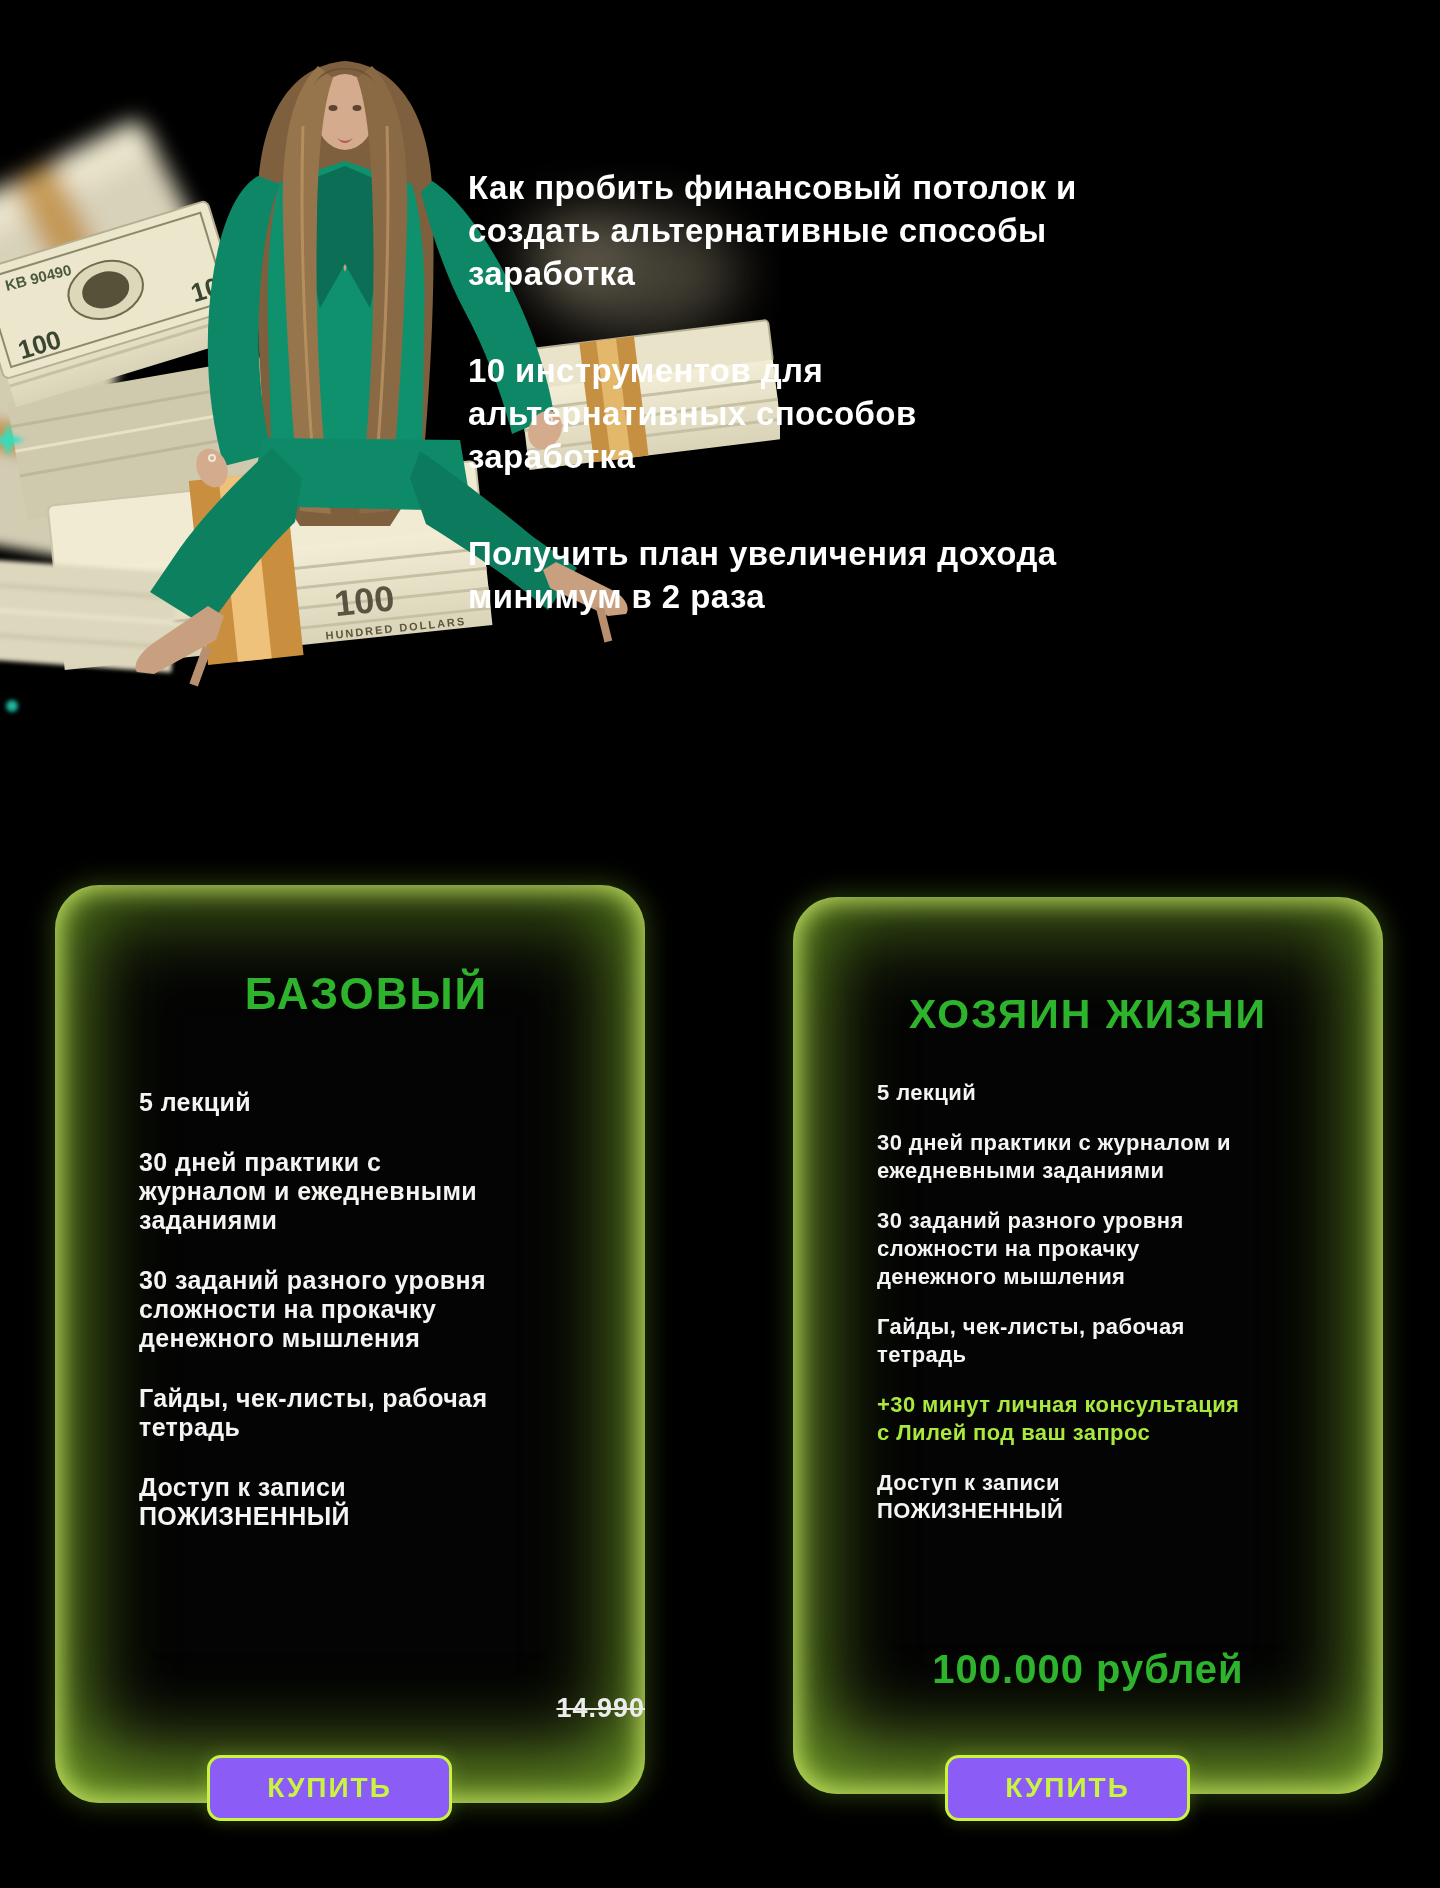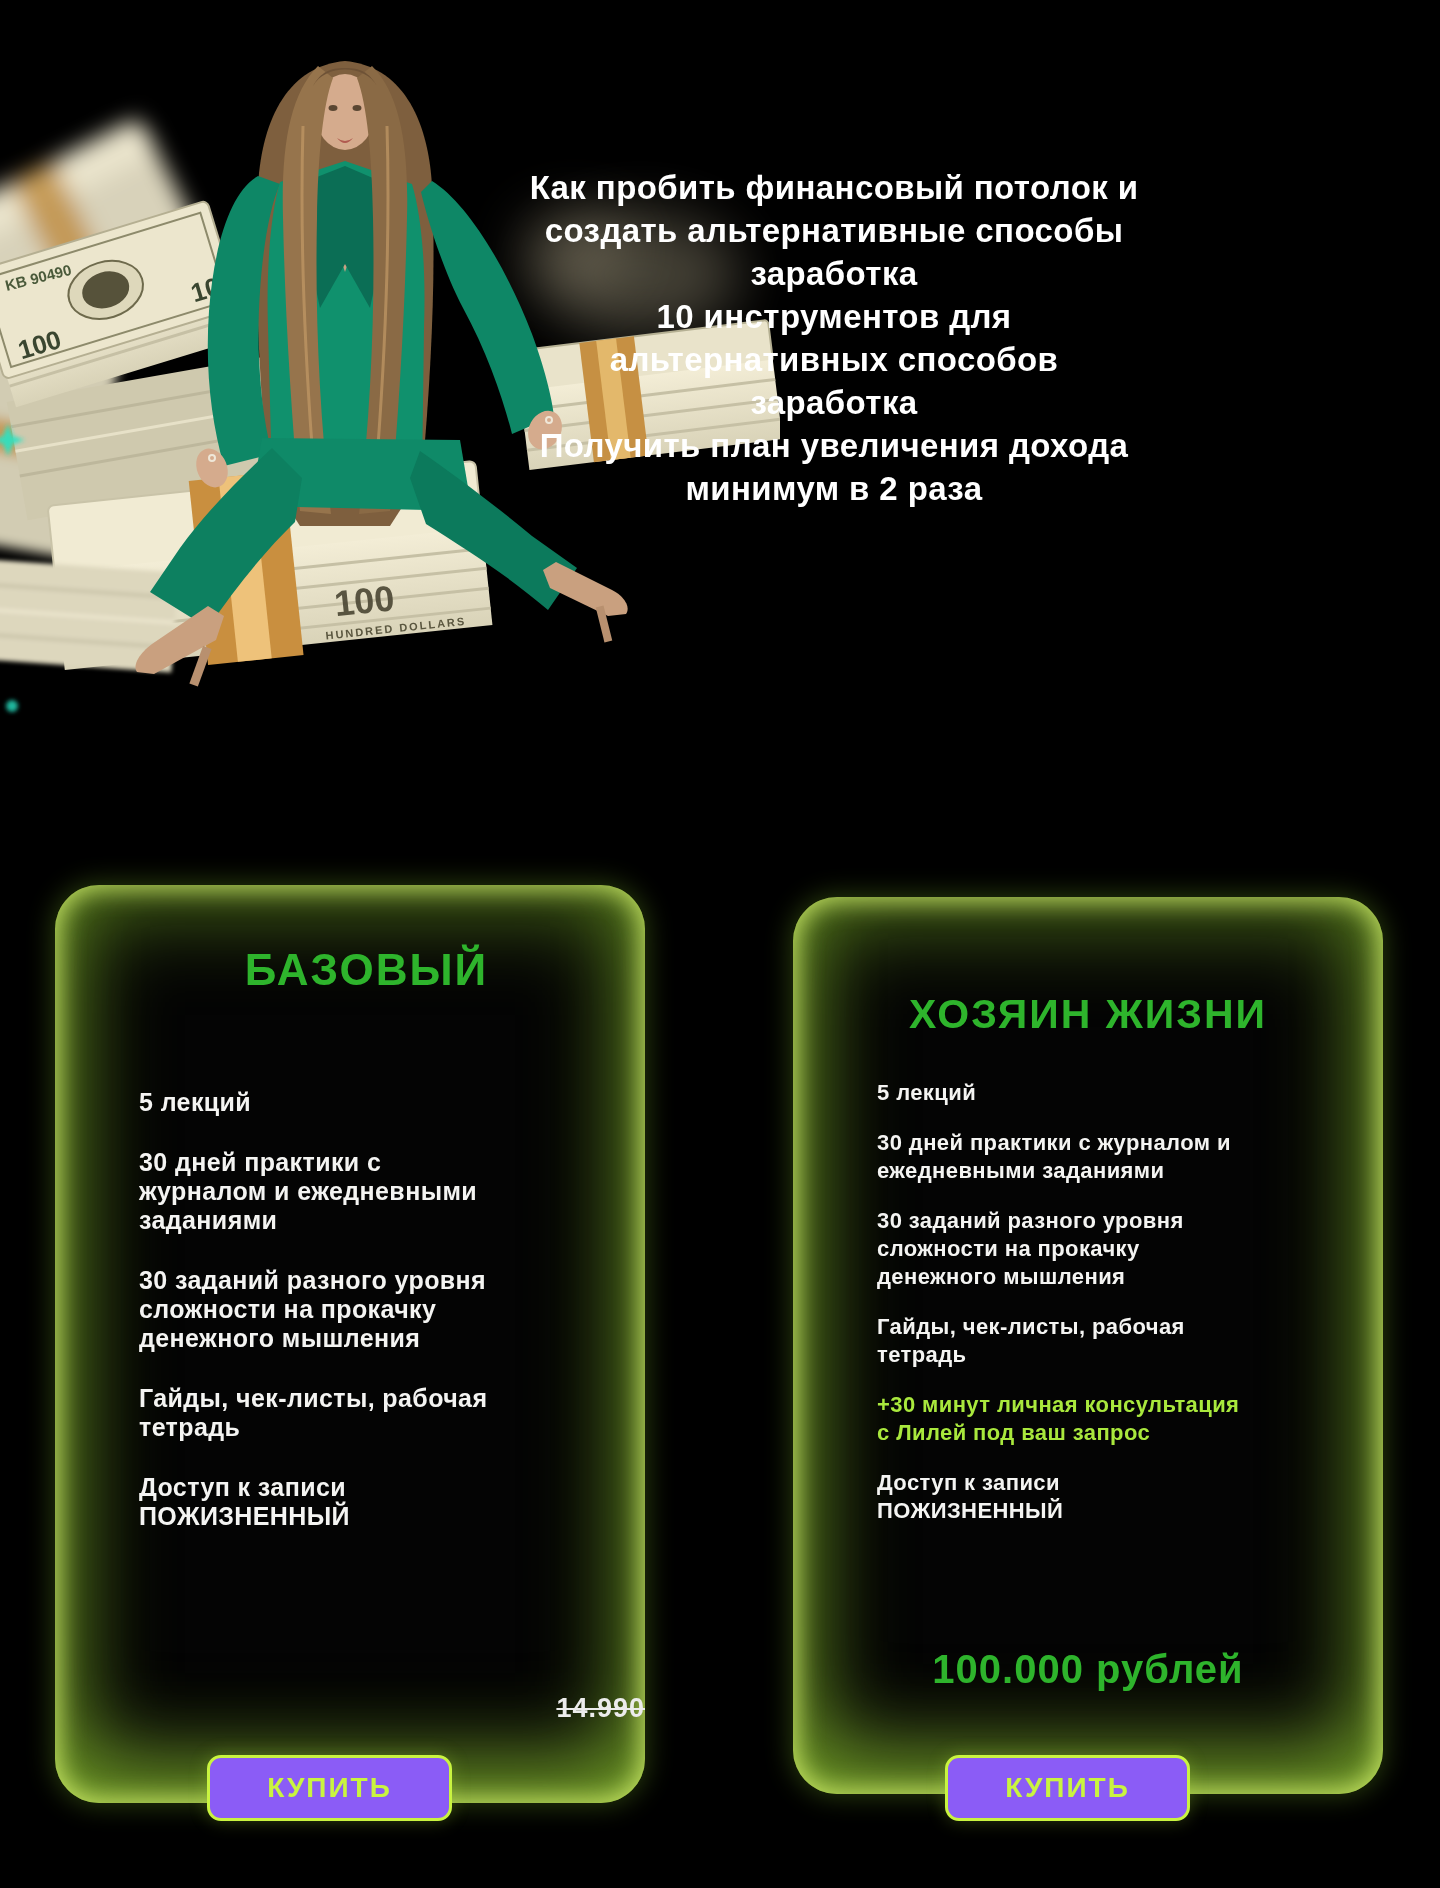--- a/index.html
+++ b/index.html
@@ -6,32 +6,32 @@
   .page{position:relative;width:1440px;height:1888px;background:#000;overflow:hidden;
         font-family:"Liberation Sans","DejaVu Sans",sans-serif;}
   
   .bg-glow{position:absolute;inset:0;pointer-events:none;
     background:
       radial-gradient(860px 800px at -50px 1960px, #649c27 0%, #41701６ 0%, #427116 32%, rgba(24,46,8,0) 69%),
       radial-gradient(860px 800px at 1490px 1960px, #649c27 0%, #427116 32%, rgba(24,46,8,0) 69%),
       linear-gradient(180deg, rgba(0,0,0,0) 90.5%, rgba(22,44,9,0.85) 96.5%, #1d390b 100%);}
   
   .headlines{position:absolute;left:468px;top:166px;width:732px;display:flex;flex-direction:column;
-    z-index:3;text-align:center;}
+    gap:54px;z-index:3;text-align:left;}
   .headline{margin:0;color:#ffffff;font-size:33px;font-weight:800;line-height:43px;letter-spacing:.4px;}
   
   .card{position:absolute;width:590px;border-radius:44px;background:#040404;z-index:3;
     box-shadow: inset 0 0 24px 5px rgba(214,242,110,.8),
                 inset 0 0 85px 28px rgba(132,188,44,.55),
                 inset 0 -55px 95px -18px rgba(158,214,61,.55),
                 0 0 26px 3px rgba(112,162,36,.35);}
   .card-basic{left:55px;top:885px;height:918px;}
   .card-premium{left:793px;top:897px;height:897px;}
   .card-title{margin:0;text-align:center;color:#2eb42c;font-weight:800;letter-spacing:2px;}
-  .card-basic .card-title{padding-top:60px;font-size:44px;margin-left:33px;}
+  .card-basic .card-title{padding-top:84px;font-size:44px;margin-left:33px;}
   .card-premium .card-title{padding-top:94px;font-size:41px;}
   .features{position:absolute;left:72px;right:46px;}
   .card-basic .features{top:203px;}
   .card-premium .features{top:182px;}
   .feature{margin:0 0 30px 12px;color:#f4f4f2;font-weight:700;letter-spacing:.4px;}
   .card-basic .feature{font-size:25px;line-height:29px;margin-bottom:31px;}
   .card-premium .feature{font-size:22px;line-height:28px;margin-bottom:22px;}
   .feature.accent{color:#a9e83d;}
   .price{position:absolute;left:0;right:0;text-align:center;color:#2eb42c;font-weight:800;
     font-size:40px;letter-spacing:1px;}

